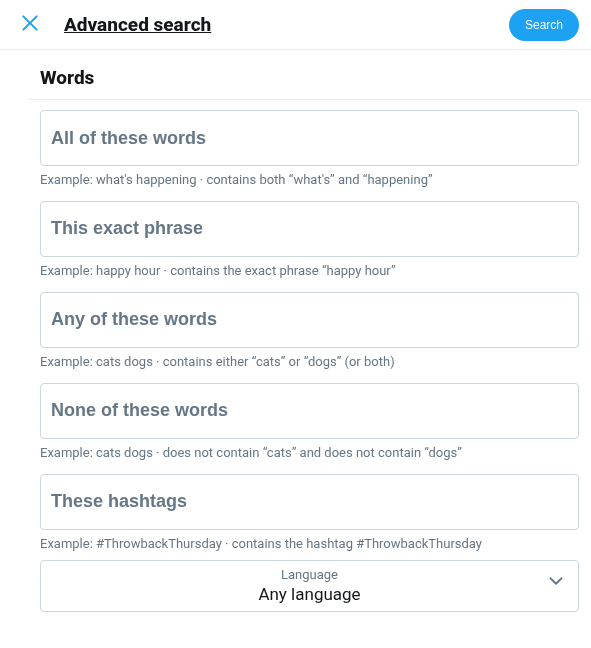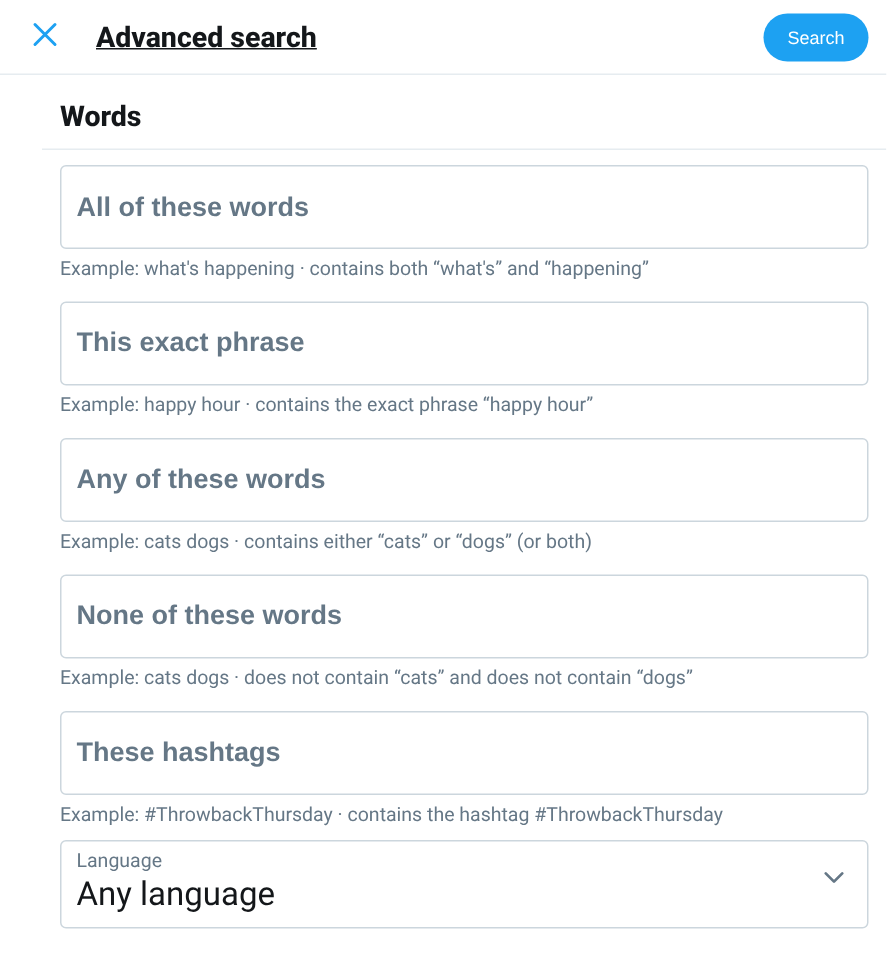--- a/index.html
+++ b/index.html
@@ -12,24 +12,24 @@
   .search-btn { background: #1da1f2; color: #fff; border: none; border-radius: 9999px; height: 32px; padding: 0 16px; font-size: 12px; font-weight: 400; cursor: pointer; }
   .content { height: 598px; overflow-y: auto; padding: 0; margin-left: 28px; }
   .content::-webkit-scrollbar { width: 8px; }
   .content::-webkit-scrollbar-thumb { background: #aab8c2; border-radius: 4px; }
   .content-inner { padding-bottom: 4px; }
   .section-heading { font-size: 19px; font-weight: 800; color: #14171a; padding: 16px 12px 10px 12px; border-bottom: 1px solid #e6ecf0; }
   .field-block { padding: 10px 12px 2px 12px; }
   .text-input { width: 100%; height: 56px; border: 1px solid #ccd6dd; border-radius: 4px; padding: 0 10px; font-size: 18px; color: #14171a; background: #fff; font-weight: bold; }
   .text-input::placeholder { color: #657786; font-size: 18px; }
   .hint { font-size: 13px; color: #657786; margin-top: 6px; line-height: 1.3; }
-  .select-wrap { position: relative; padding: 6px 12px 0 12px; }
+  .select-wrap { position: relative; padding: 6px 12px 0 12px; text-align: center; }
   .select-box { border: 1px solid #ccd6dd; border-radius: 4px; padding: 6px 10px 6px 10px; position: relative; cursor: pointer; }
   .select-label { font-size: 13px; color: #657786; line-height: 1.2; }
-  .select-value { font-size: 22px; color: #14171a; line-height: 1.3; }
+  .select-value { font-size: 17px; color: #14171a; line-height: 1.3; }
   .chevron { position: absolute; right: 24px; top: 50%; transform: translateY(-50%); }
   .chevron svg { width: 22px; height: 22px; }
 </style>
 </head>
 <body>
 
 <div class="modal">
   <div class="header">
     <div class="close-btn">
       <span>

